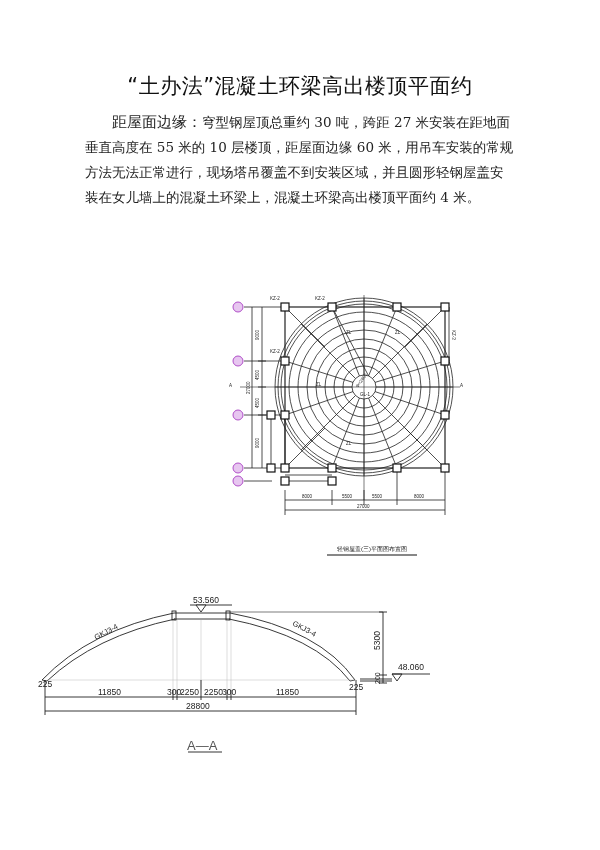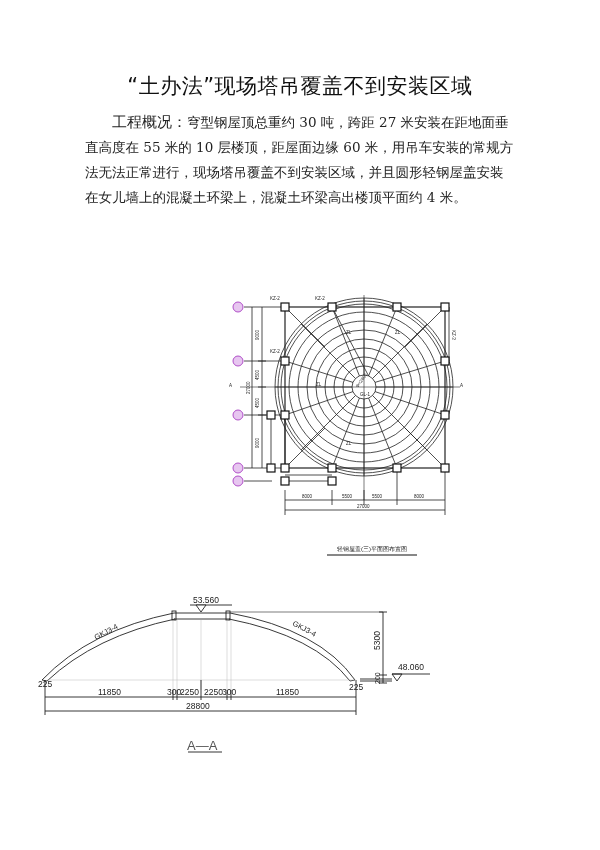--- a/index.html
+++ b/index.html
@@ -6,23 +6,23 @@
   body { width: 600px; height: 850px; position: relative; overflow: hidden; font-family: "DejaVu Serif", "Liberation Serif", serif; color: #111; }
   .title { position: absolute; left: 0; width: 600px; top: 72px; text-align: center; font-family: "DejaVu Sans", "Liberation Sans", sans-serif; font-size: 21px; letter-spacing: 0.5px; color: #111; }
   .para { position: absolute; left: 85px; top: 110px; width: 430px; font-size: 13.5px; line-height: 25px; text-indent: 2em; color: #222; }
   .para .lead { font-size: 15px; }
   svg { position: absolute; left: 0; top: 0; }
   .cad { font-family: "Liberation Sans", "DejaVu Sans", sans-serif; }
 </style>
 </head>
 <body>
 
-<div class="title">“土办法”现场塔吊覆盖不到安装区域</div>
-
-<div class="para"><span class="lead">工程概况：</span><span>穹型钢屋顶总重约 30 吨，跨距 27 米安装在距地面垂直高度在 55 米的 10 层楼顶，距屋面边缘 60 米，用吊车安装的常规方法无法正常进行，现场塔吊覆盖不到安装区域，并且圆形轻钢屋盖安装在女儿墙上的混凝土环梁上，混凝土环梁高出楼顶平面约 4 米。</span></div>
+<div class="title">“土办法”混凝土环梁高出楼顶平面约</div>
+
+<div class="para"><span class="lead">距屋面边缘：</span><span>穹型钢屋顶总重约 30 吨，跨距 27 米安装在距地面垂直高度在 55 米的 10 层楼顶，距屋面边缘 60 米，用吊车安装的常规方法无法正常进行，现场塔吊覆盖不到安装区域，并且圆形轻钢屋盖安装在女儿墙上的混凝土环梁上，混凝土环梁高出楼顶平面约 4 米。</span></div>
 
 <svg width="600" height="850" viewBox="0 0 600 850" class="cad">
   <g stroke="#222" fill="none" stroke-width="0.8">
 
     <rect x="285" y="307" width="160" height="161" stroke-width="1.2"></rect>
 
     <line x1="285" y1="307" x2="325" y2="347"></line>
     <line x1="445" y1="307" x2="405" y2="347"></line>
     <line x1="285" y1="468" x2="325" y2="428"></line>
     <line x1="445" y1="468" x2="405" y2="428"></line>

